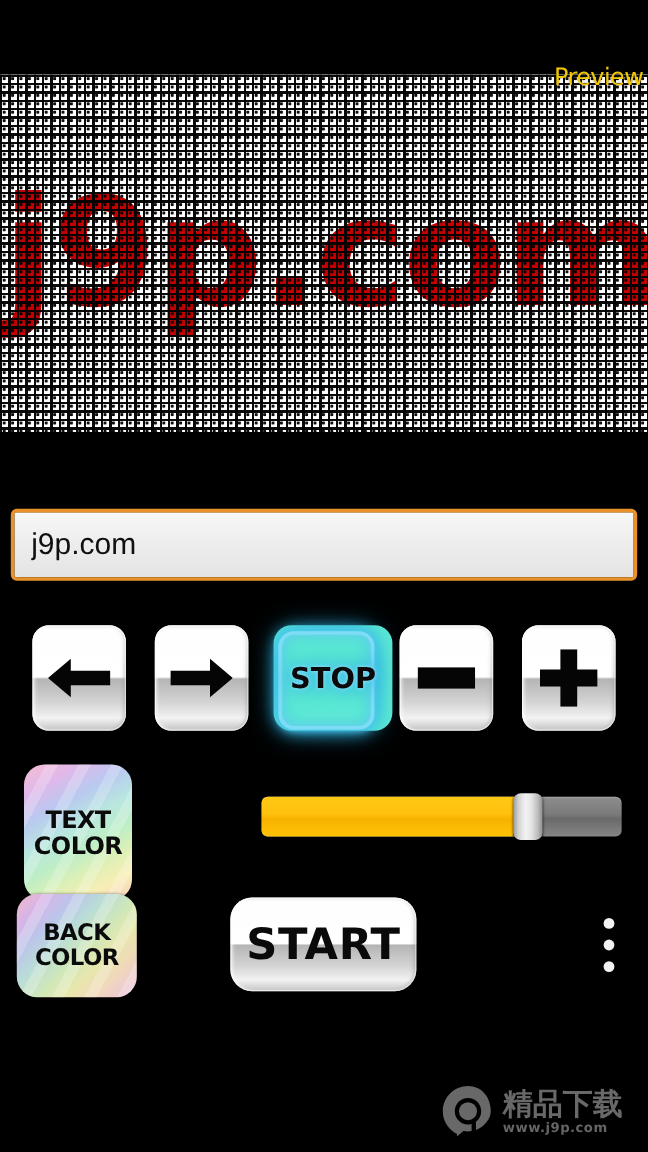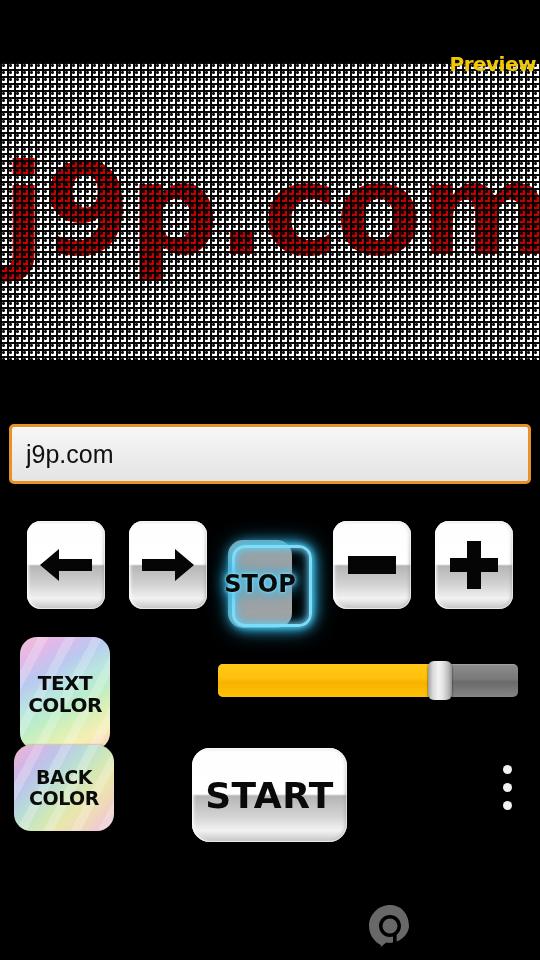--- a/index.html
+++ b/index.html
@@ -74,21 +74,21 @@
          rgba(0,0,0,0.96) 0px, rgba(0,0,0,0.96) 2px,
          rgba(0,0,0,0) 2px, rgba(0,0,0,0) 7px);
     background-size: 7px 7px, auto, auto;
   }
   .preview-label {
     position: absolute;
     right: 4px;
     top: 52px;
     z-index: 6;
     font-family: "DejaVu Sans", sans-serif;
-    font-weight: bold;
+    font-weight: normal;
     font-size: 20px;
     color: #f2c800;
     letter-spacing: -0.5px;
     text-shadow: 0 0 2px rgba(0,0,0,0.5);
   }
 
   
   .input-row {
     position: absolute;
     left: 9px;
@@ -153,28 +153,27 @@
   #btn-plus   { left: 435px; }
 
   
   .glyph { display: block; }
 
   
   #btn-stop {
     position: absolute;
     left: 228px;
     top: 521px;
-    width: 64px;
+    width: 99px;
     height: 88px;
-    background: #a3a3a3;
+    background: #5eead4;
     border-radius: 15px;
     display: flex;
     align-items: center;
     justify-content: center;
-    margin-top: 19px;
   }
   .neon-frame {
     position: absolute;
     left: 4px; top: 5px;
     width: 74px; height: 76px;
     border: 3px solid #7fdcf7;
     border-radius: 13px;
     box-shadow:
       0 0 6px #53cdf2,
       0 0 13px #39bdea,
@@ -298,21 +297,21 @@
       #9e9e9e 0%, #d5d5d5 18%, #f2f2f2 42%,
       #e6e6e6 60%, #bdbdbd 84%, #8f8f8f 100%);
     box-shadow: 0 1px 2px rgba(0,0,0,0.8);
   }
 
   
   #btn-start {
     left: 192px;
     top: 748px;
     width: 155px;
-    height: 94px;
+    height: 78px;
     border-radius: 18px;
   }
   .start-label {
     font-family: "DejaVu Sans", sans-serif;
     font-weight: bold;
     font-size: 36px;
     color: #0a0a0a;
     letter-spacing: 0.5px;
   }
 
@@ -451,15 +450,19 @@
     <div class="wm-logo">
       <svg width="44" height="44" viewBox="0 0 44 44" aria-hidden="true">
         <path d="M22 1 C10.4 1 1 10.4 1 22 C1 30.3 5.8 37.5 12.8 40.9 L12.8 43 L18.2 38.5
                  C19.4 38.7 20.7 38.9 22 38.9 C23 38.9 24 38.8 25 38.6 L25 32.6
                  C24 32.9 23 33 22 33 C15.9 33 11 28.1 11 22 C11 15.9 15.9 11 22 11
                  C28.1 11 33 15.9 33 22 C33 25.6 31.3 28.8 28.6 30.8 L28.6 37.6
                  C36 34.9 41 28 41 22 C41 10.4 33.6 1 22 1 Z" fill="#6e6e6e"></path>
         <circle cx="22" cy="22" r="7.5" fill="#6e6e6e"></circle>
       </svg>
     </div>
+    <div class="wm-text">
+      <div class="wm-cn">精品下载</div>
+      <div class="wm-url">www.j9p.com</div>
+    </div>
   </div>
 
 </div>
 
 </body></html>

